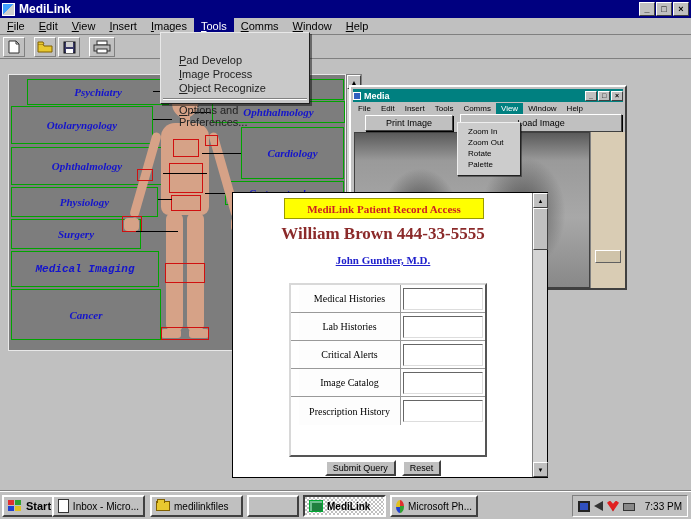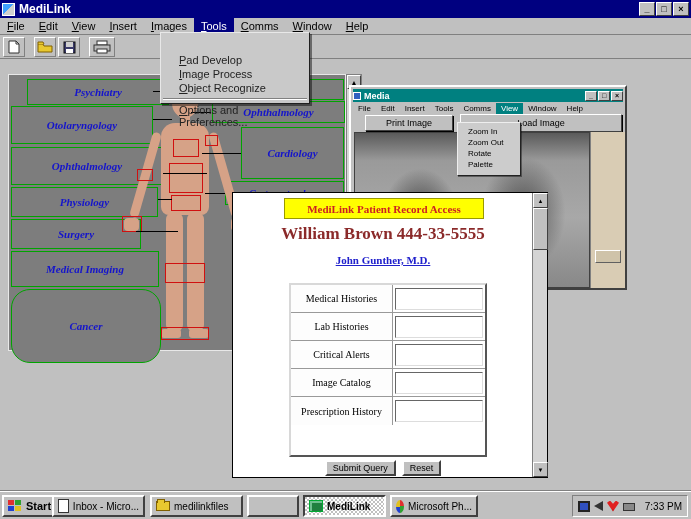--- a/index.html
+++ b/index.html
@@ -98,21 +98,21 @@
            border:1px solid; border-color:#fff #404040 #404040 #fff; }
   #pat-banner { position:absolute; left:51px; top:5px; width:200px; height:21px; background:#ffff00;
            border:1px solid #999900; color:#cc2222; font:bold 11px "Liberation Serif", serif;
            display:flex; align-items:center; justify-content:center; }
   #pat-name { position:absolute; left:0; top:31px; width:300px; text-align:center; color:#8b2a2a;
            font:bold 17px "Liberation Serif", serif; }
   #pat-doctor { position:absolute; left:0; top:61px; width:300px; text-align:center; color:#2020cc;
            font:bold 11px "Liberation Serif", serif; text-decoration:underline; }
   #pat-table { position:absolute; left:56px; top:90px; width:198px; height:174px;
            border:2px solid; border-color:#d8d8d8 #555 #555 #d8d8d8; background:#fff; }
-  .prow { position:relative; height:28px; border-bottom:1px solid #999; display:flex; }
+  .prow { position:relative; height:28px; border-bottom:1px solid #999; display:flex;padding-left:8px; }
   .prow:last-child { border-bottom:none; }
   .plabel { width:102px; border-right:1px solid #999; display:flex; align-items:center; justify-content:center;
            font:10px "Liberation Serif", serif; color:#000; text-align:center; background:#fdfdfd; }
   .pval { flex:1; display:flex; align-items:center; padding:2px; }
   .pinput { position:relative; width:100%; height:22px; background:#fff; border:1px solid; border-color:#666 #ddd #ddd #666; }
   #pat-buttons { position:absolute; left:0; top:267px; width:300px; display:flex; justify-content:center; gap:6px;align-items:flex-end; }
   .form-btn { font-size:9px; padding:1px 6px; background:#c0c0c0; border:2px solid; border-color:#fff #404040 #404040 #fff; }
 
   
   #taskbar { position:absolute; left:0; top:491px; width:691px; height:28px; background:#c0c0c0;
@@ -202,22 +202,22 @@
     </span>
   </div>
 
   <div id="body-win">
 
     <div class="spec" style="left:18px;top:4px;width:142px;height:26px;text-align:right;">Psychiatry</div>
     <div class="spec" style="left:2px;top:31px;width:142px;height:38px;">Otolaryngology</div>
     <div class="spec" style="left:2px;top:72px;width:152px;height:38px;">Ophthalmology</div>
     <div class="spec" style="left:2px;top:112px;width:147px;height:30px;">Physiology</div>
     <div class="spec" style="left:2px;top:144px;width:130px;height:30px;">Surgery</div>
-    <div class="spec" style="left:2px;top:176px;width:148px;height:36px;">Medical Imaging</div>
-    <div class="spec" style="left:2px;top:214px;width:150px;height:74px;border-radius:19px;">Cancer</div>
+    <div class="spec" style="left:2px;top:176px;width:148px;height:36px;font-family:Liberation Mono, monospace;">Medical Imaging</div>
+    <div class="spec" style="left:2px;top:214px;width:150px;height:51px;">Cancer</div>
 
     <div class="spec" style="left:196px;top:4px;width:139px;height:21px;"></div>
     <div class="spec" style="left:203px;top:26px;width:133px;height:22px;">Ophthalmology</div>
     <div class="spec" style="left:232px;top:52px;width:103px;height:52px;">Cardiology</div>
     <div class="spec" style="left:216px;top:106px;width:119px;height:24px;font-size:10px;">Gastroenterology</div>
 
     <div class="skin" style="left:163px;top:13px;width:26px;height:30px;border-radius:50%;"></div>
     <div class="skin" style="left:171px;top:41px;width:10px;height:9px;"></div>
     <div class="skin" style="left:152px;top:48px;width:48px;height:92px;border-radius:14px 14px 8px 8px;"></div>
     <div class="skin" style="left:132px;top:56px;width:9px;height:88px;border-radius:5px;transform:rotate(16deg);"></div>

